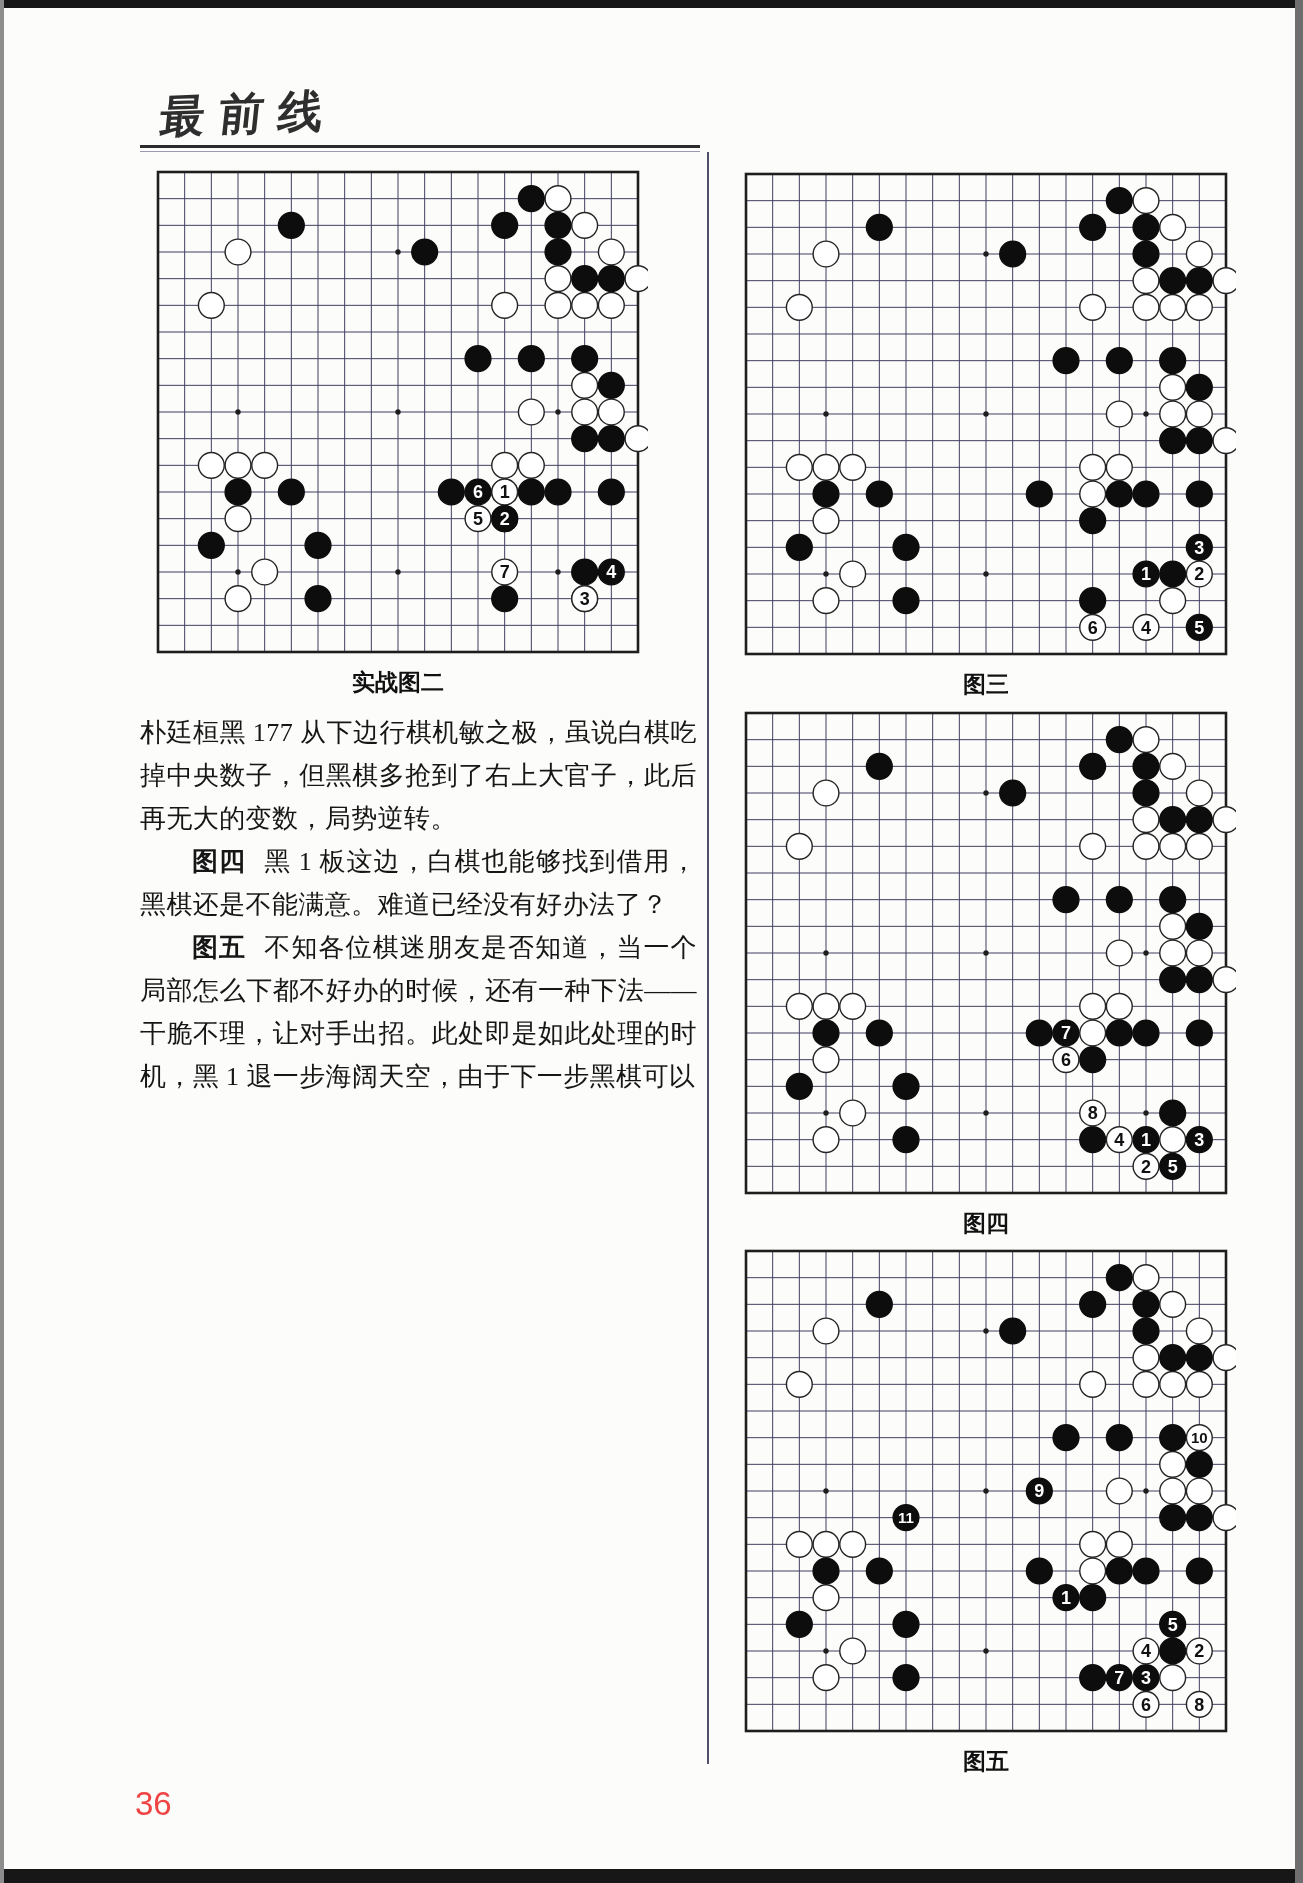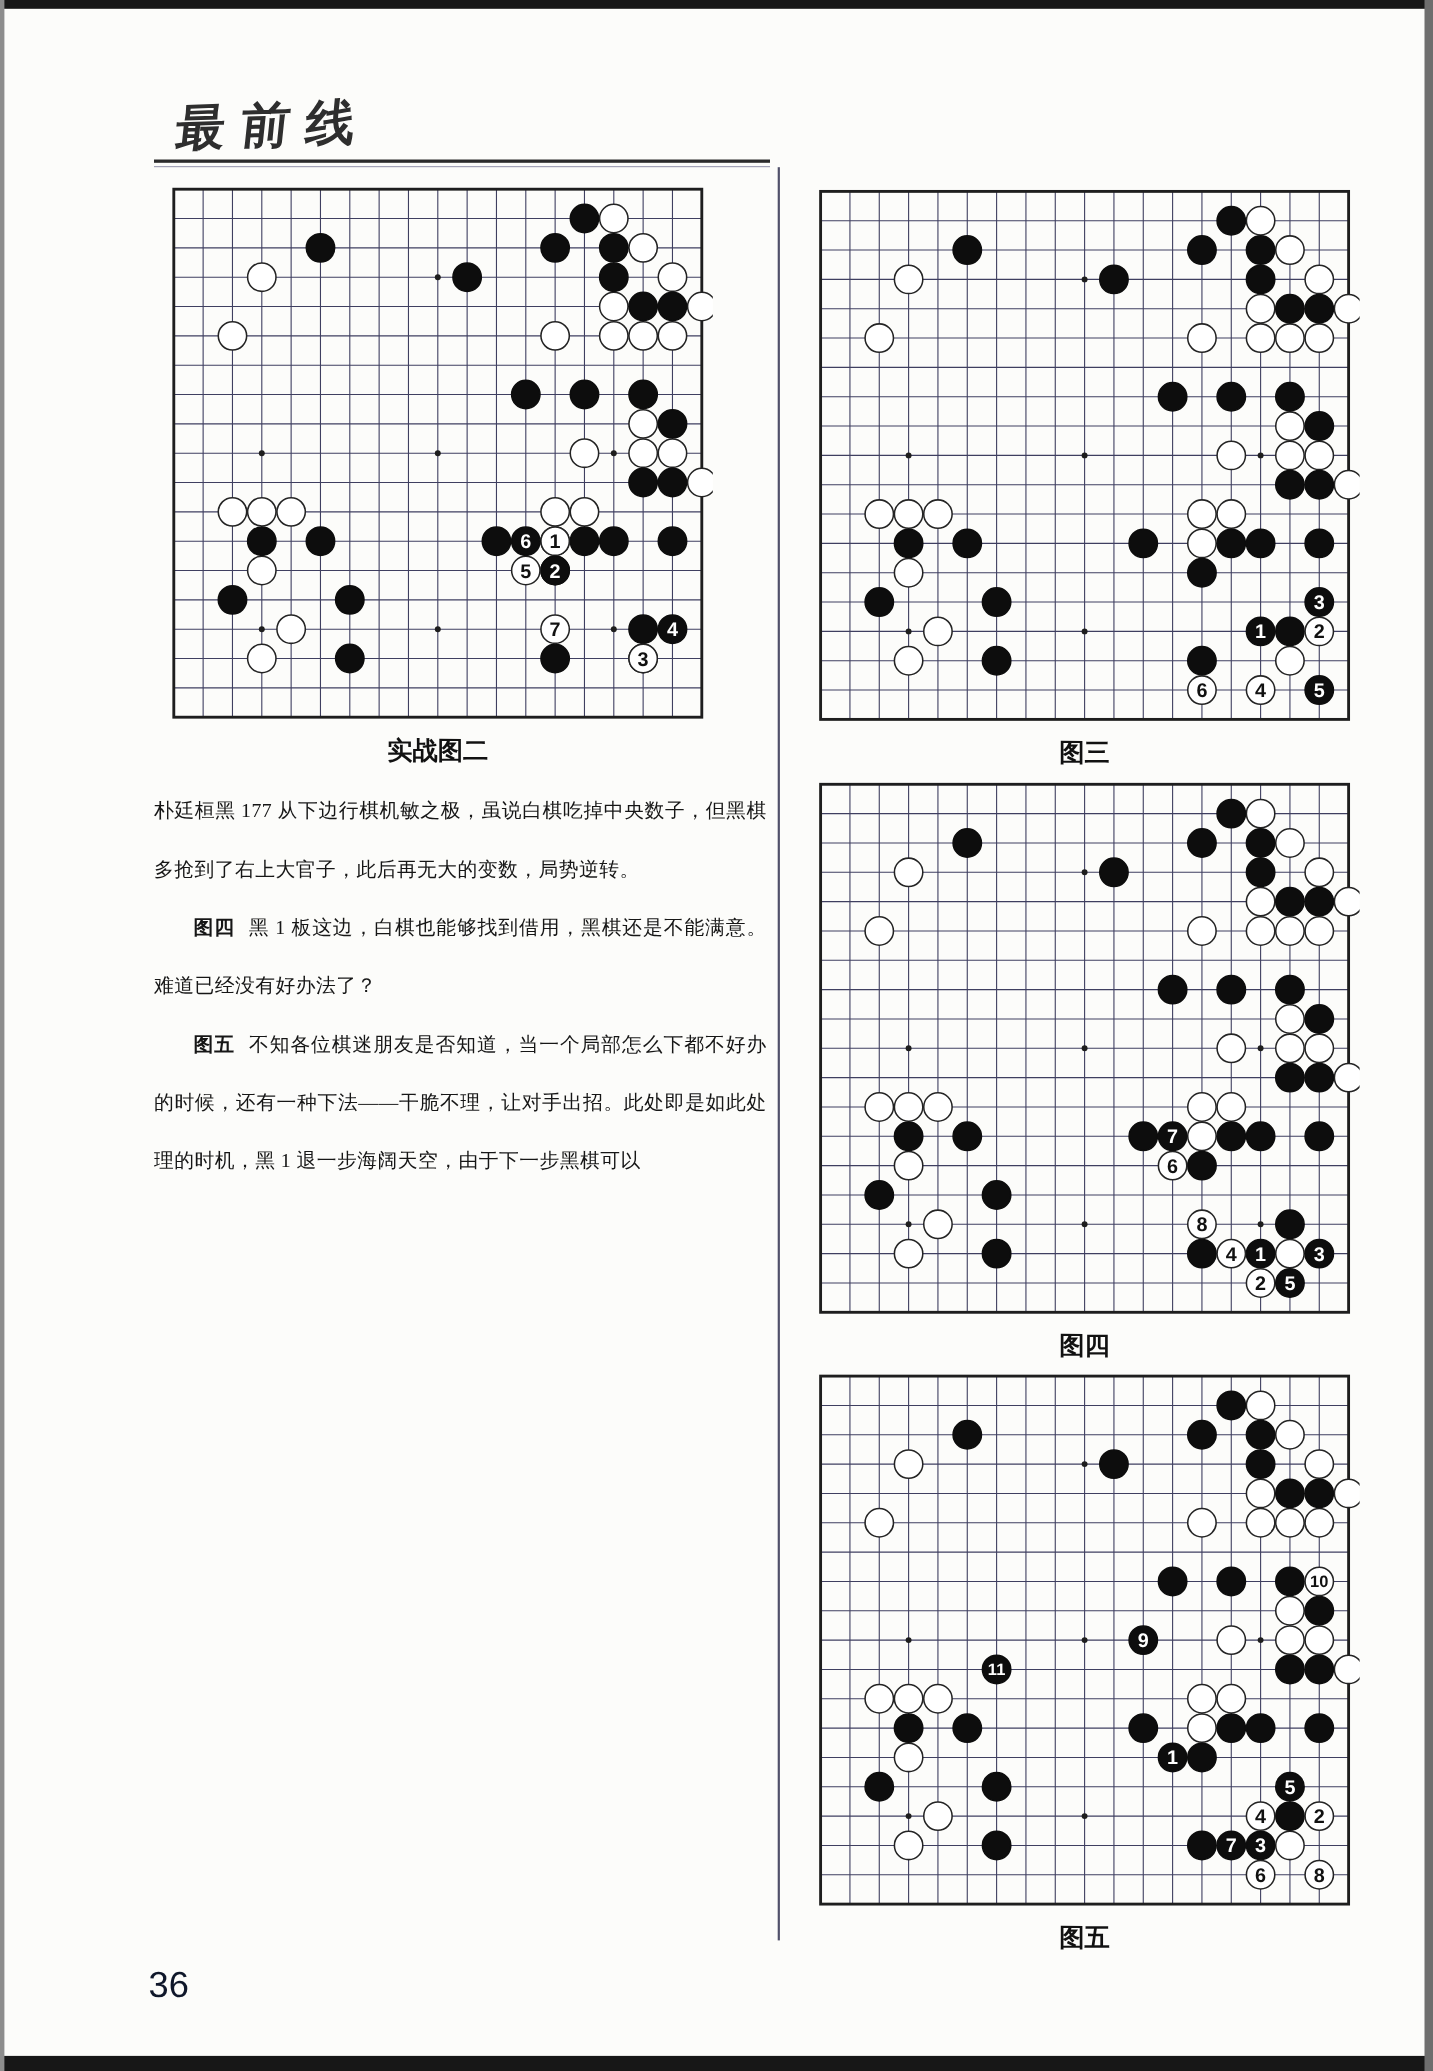--- a/index.html
+++ b/index.html
@@ -31,31 +31,31 @@
 
   .board-fig { position:absolute; width:500px; margin:0; }
   .board-fig svg { display:block; }
   .board-caption {
     text-align:center; font-weight:bold; font-size:23px;
     margin-top:5px; color:#111;
   }
 
   .text-col {
     position:absolute; left:140px; top:711px; width:557px;
-    font-size:18px; line-height:53px; text-align:justify;
+    font-size:26px; line-height:43px; text-align:justify;
     letter-spacing:0.4px;
   }
   .text-col p { margin:0; text-indent:2em; }
   .text-col p.noindent { text-indent:0; }
   .plabel { font-weight:bold; }
   .plabel:not(:empty) { margin-right:0.7em; }
 
   .pageno {
     position:absolute; left:135px; top:1785px;
-    font-size:33px; color:#0f172a;
+    font-size:33px; color:#ef4444;
     font-family:"Liberation Sans","DejaVu Sans",sans-serif;
   }
 </style>
 </head>
 <body>
 
 <div class="edge edge-top"></div>
 <div class="edge edge-bottom"></div>
 <div class="edge edge-left"></div>
 <div class="edge edge-right"></div>

